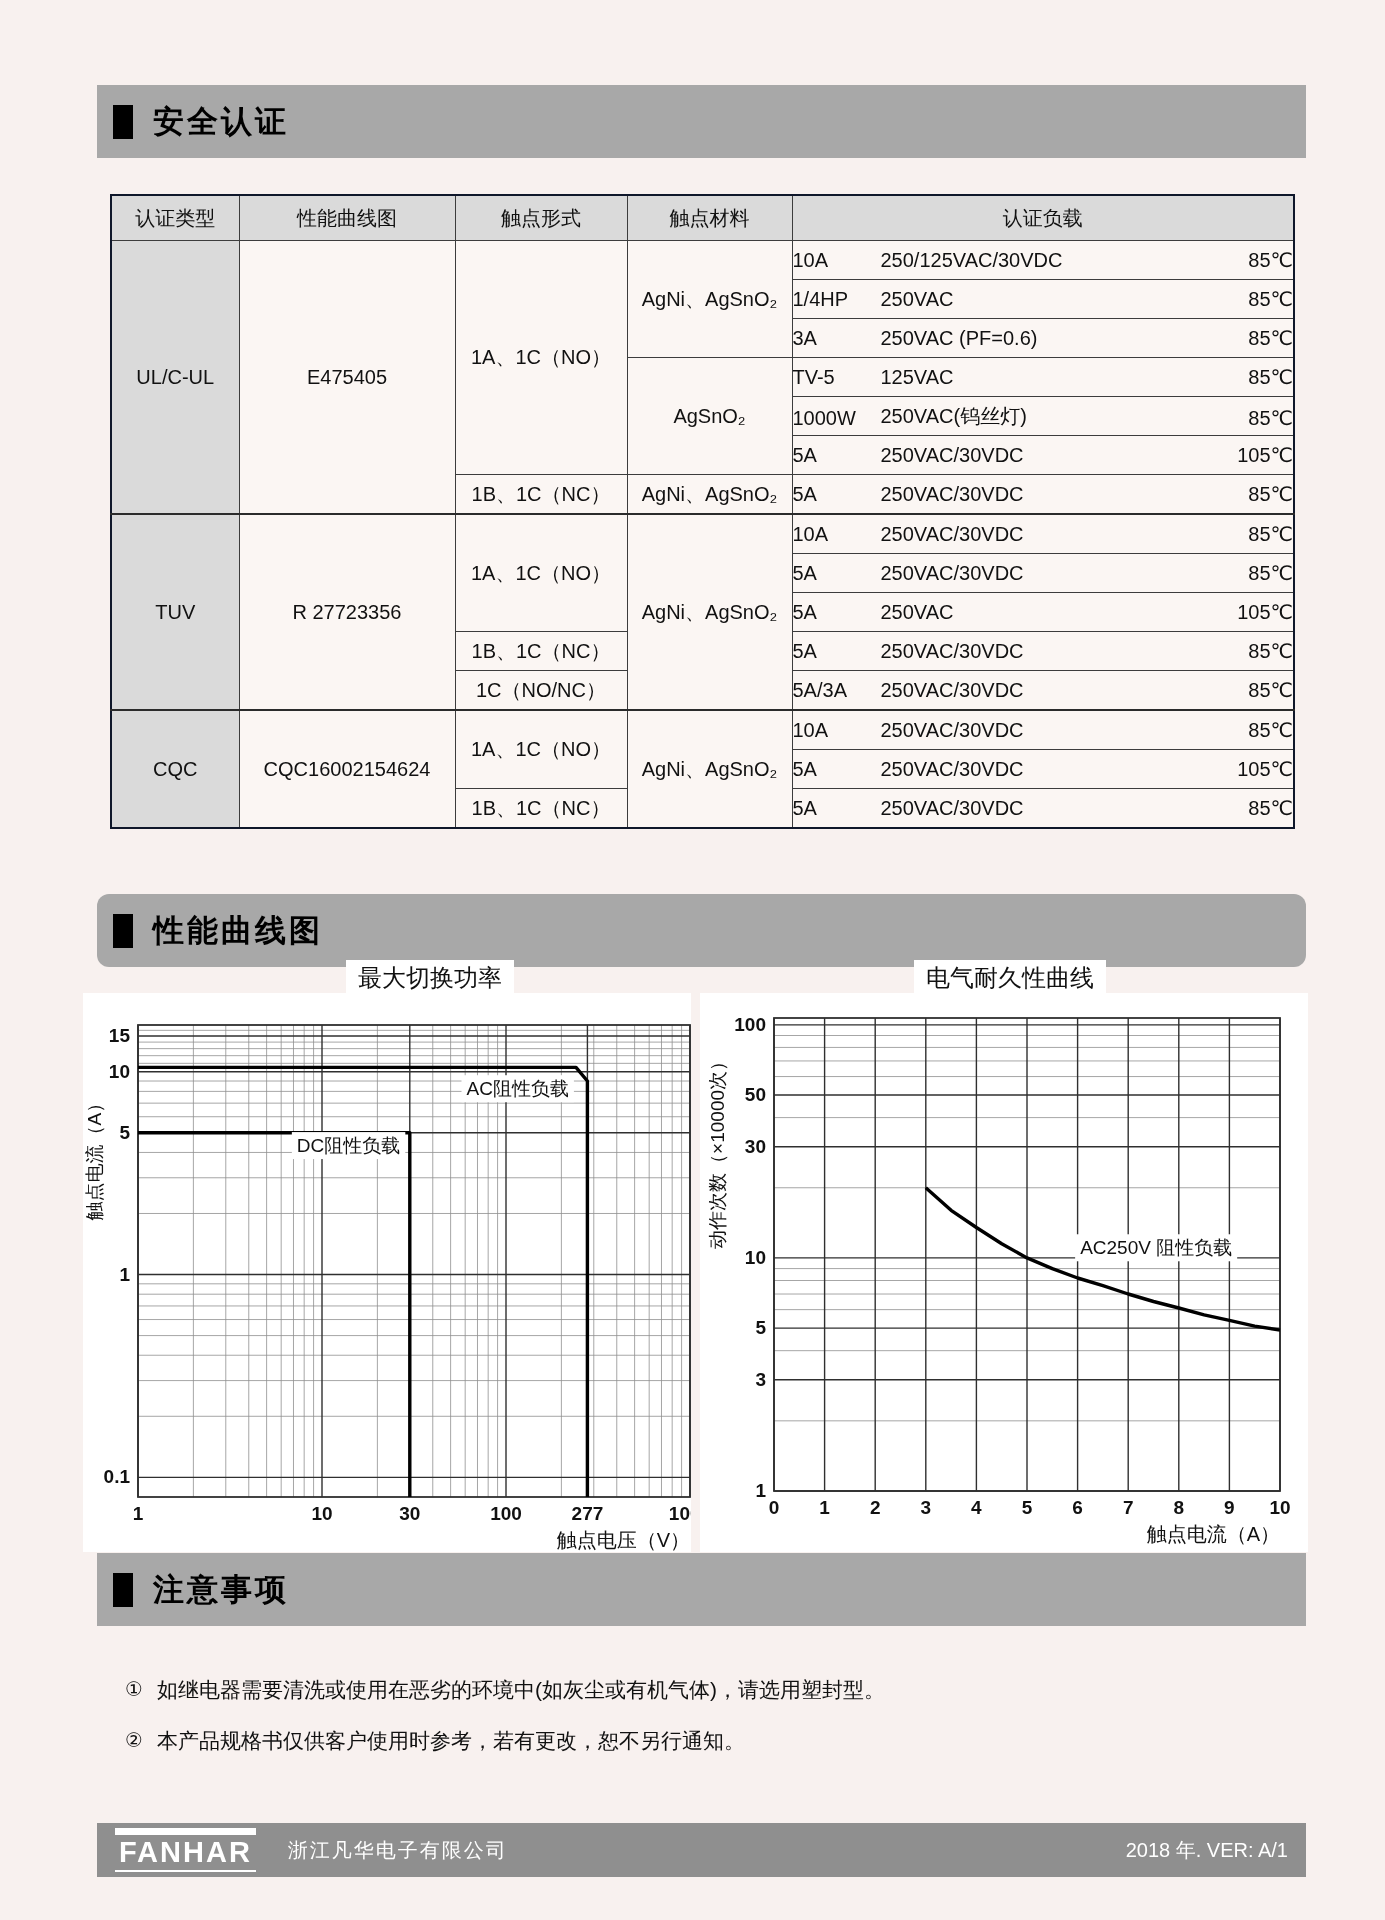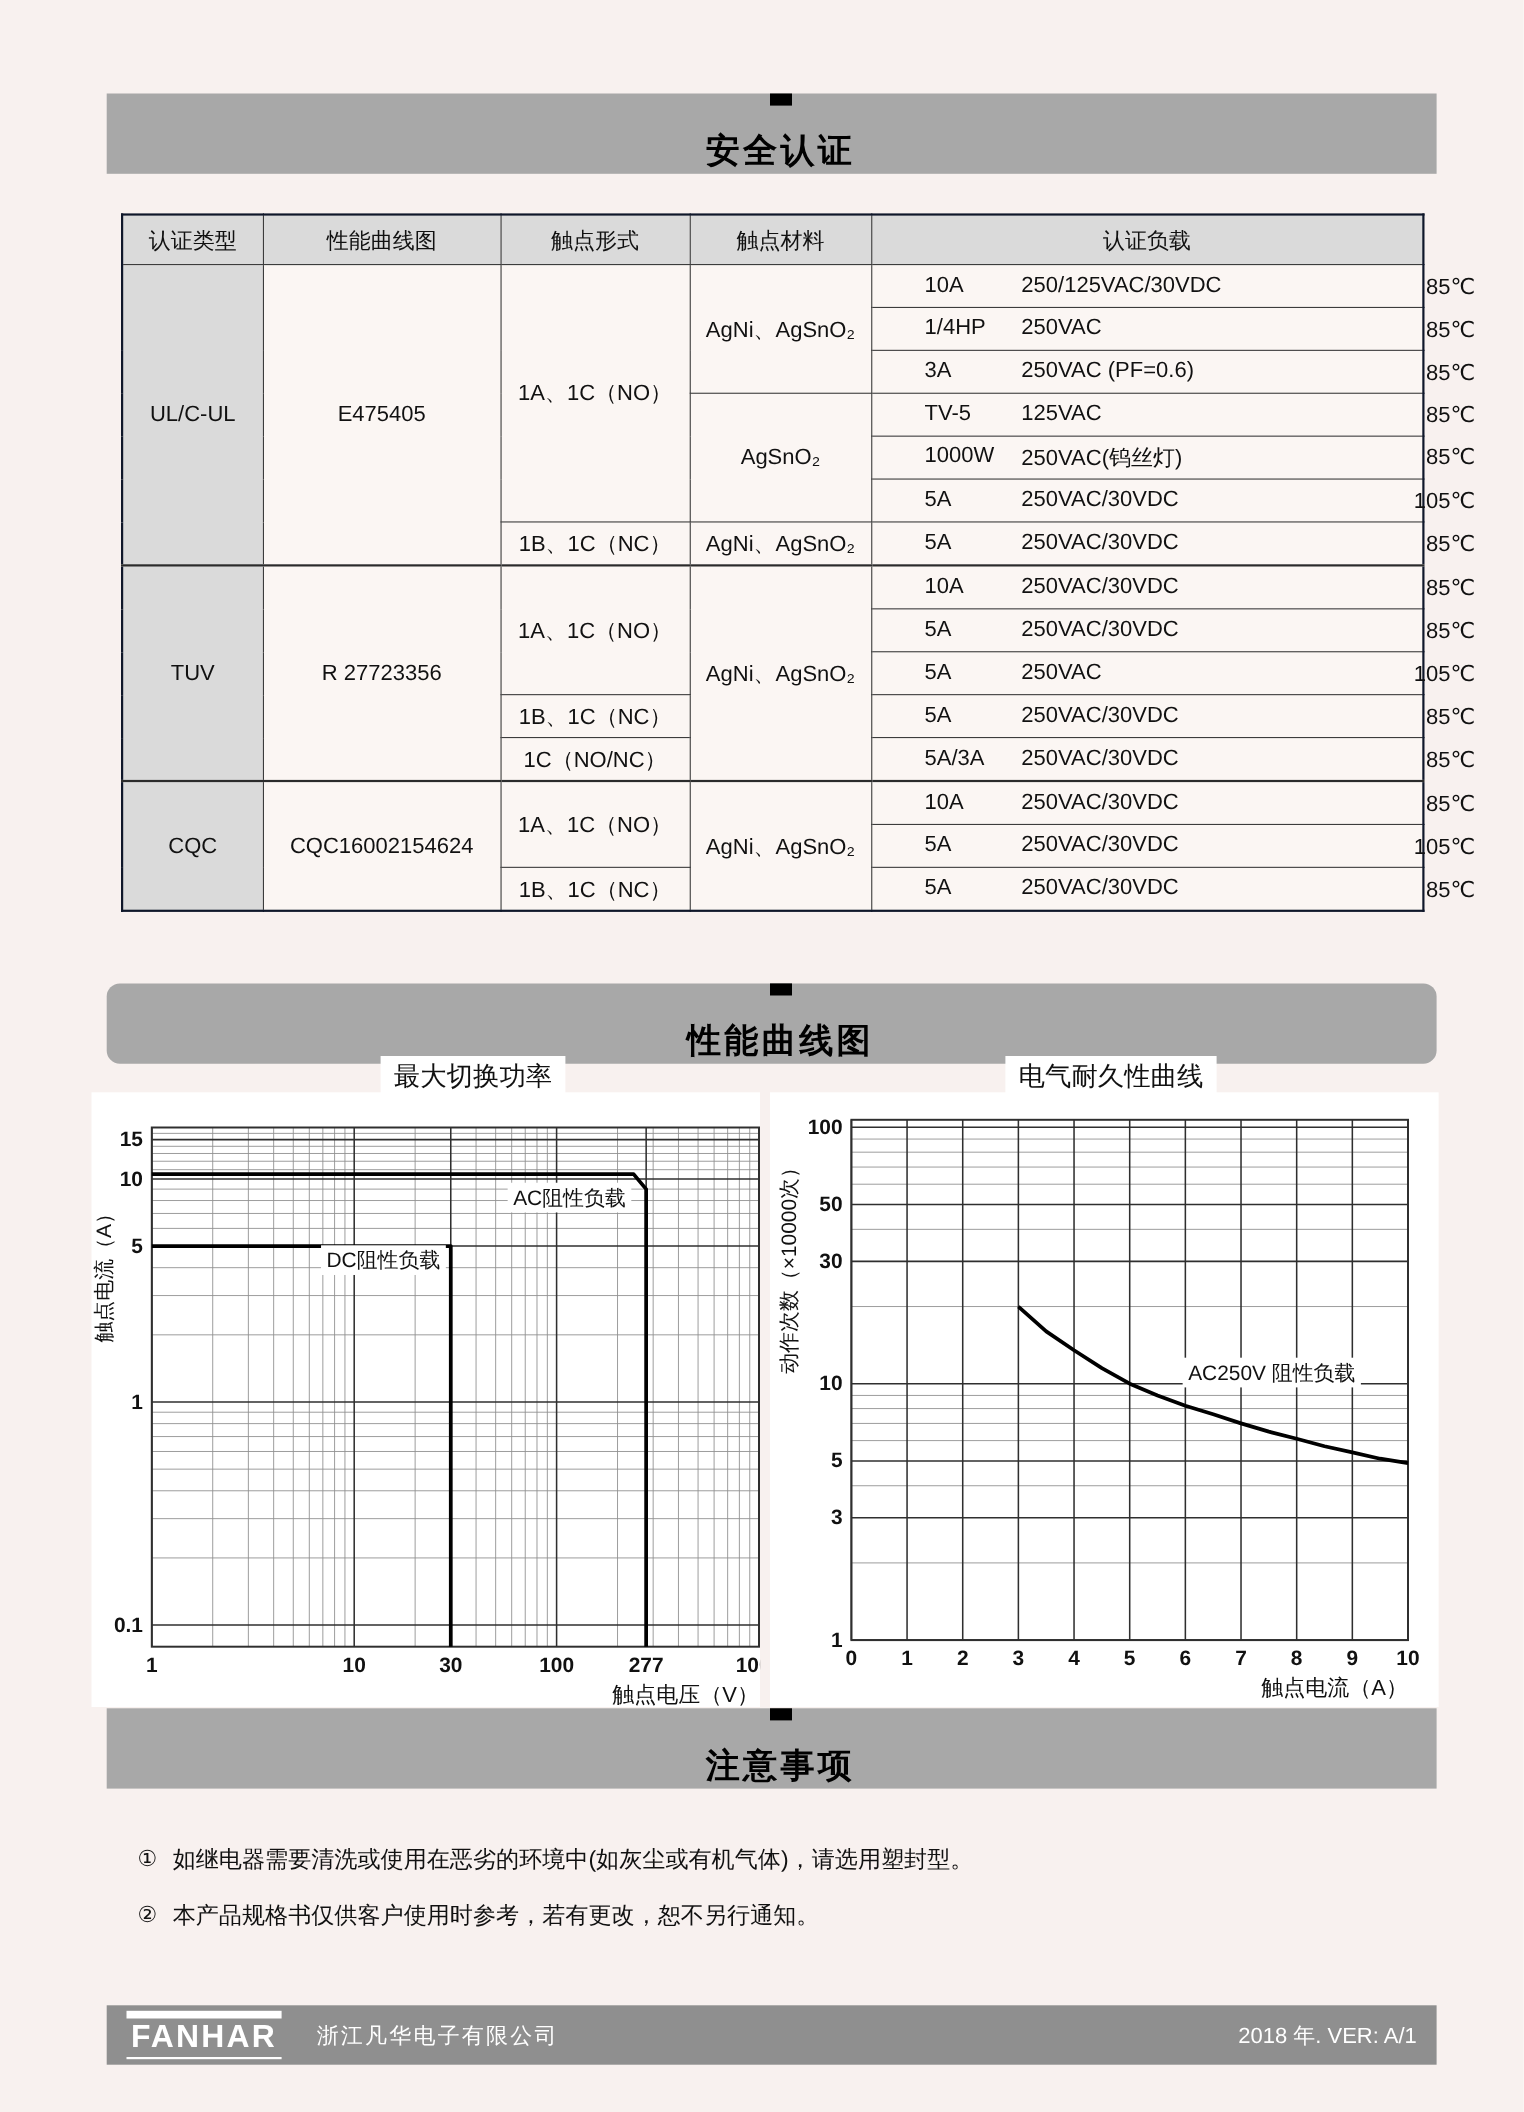--- a/index.html
+++ b/index.html
@@ -1,34 +1,34 @@
 <!DOCTYPE html>
 <html><head>
 <meta charset="utf-8">
 <style>
   html,body{margin:0;padding:0;}
   body{font-family:"Liberation Sans","DejaVu Sans",sans-serif;}
   .page{position:relative;width:1385px;height:1920px;background:#f8f1ef;overflow:hidden;}
 
   
   .banner{position:absolute;left:97px;width:1209px;height:73px;background:#a8a8a8;
-          display:flex;align-items:center;gap:20px;padding-left:16px;box-sizing:border-box;flex-direction:column;}
+          display:flex;align-items:center;gap:20px;padding-left:16px;box-sizing:border-box;}
   .banner .sq{width:20px;height:34px;background:#000;}
   .banner .bt{font-size:31px;font-weight:700;color:#000;letter-spacing:3px;}
 
   
   .tblwrap{position:absolute;left:110px;top:194px;width:1183px;}
   table.cert{width:100%;border-collapse:collapse;table-layout:fixed;background:#fbf6f3;
              border:2px solid #0f172a;font-size:20px;color:#111;}
   table.cert th{height:42px;background:#dadada;font-weight:400;border:1px solid #3c3c3c;}
   table.cert td{height:38px;border:1px solid #3c3c3c;text-align:center;vertical-align:middle;padding:0;}
   table.cert .type-cell{background:#dadada;}
   tr.sec td{border-top:2px solid #2b2b2b;}
   td.load-cell{padding:0 16px 0 20px;}
-  .loadline{display:flex;align-items:flex-start;width:100%;margin-left:48px;}
+  .loadline{display:flex;align-items:flex-end;width:100%;}
   .li{width:88px;text-align:left;}
   .lv{flex:1;text-align:left;}
   .lt{width:78px;text-align:right;}
 
   .chartbox{position:absolute;}
 
   
   .note{position:absolute;left:125px;display:flex;align-items:flex-start;gap:14px;
         font-size:21px;color:#111;}
   .note .cnum{font-size:20px;position:relative;top:1px;}

